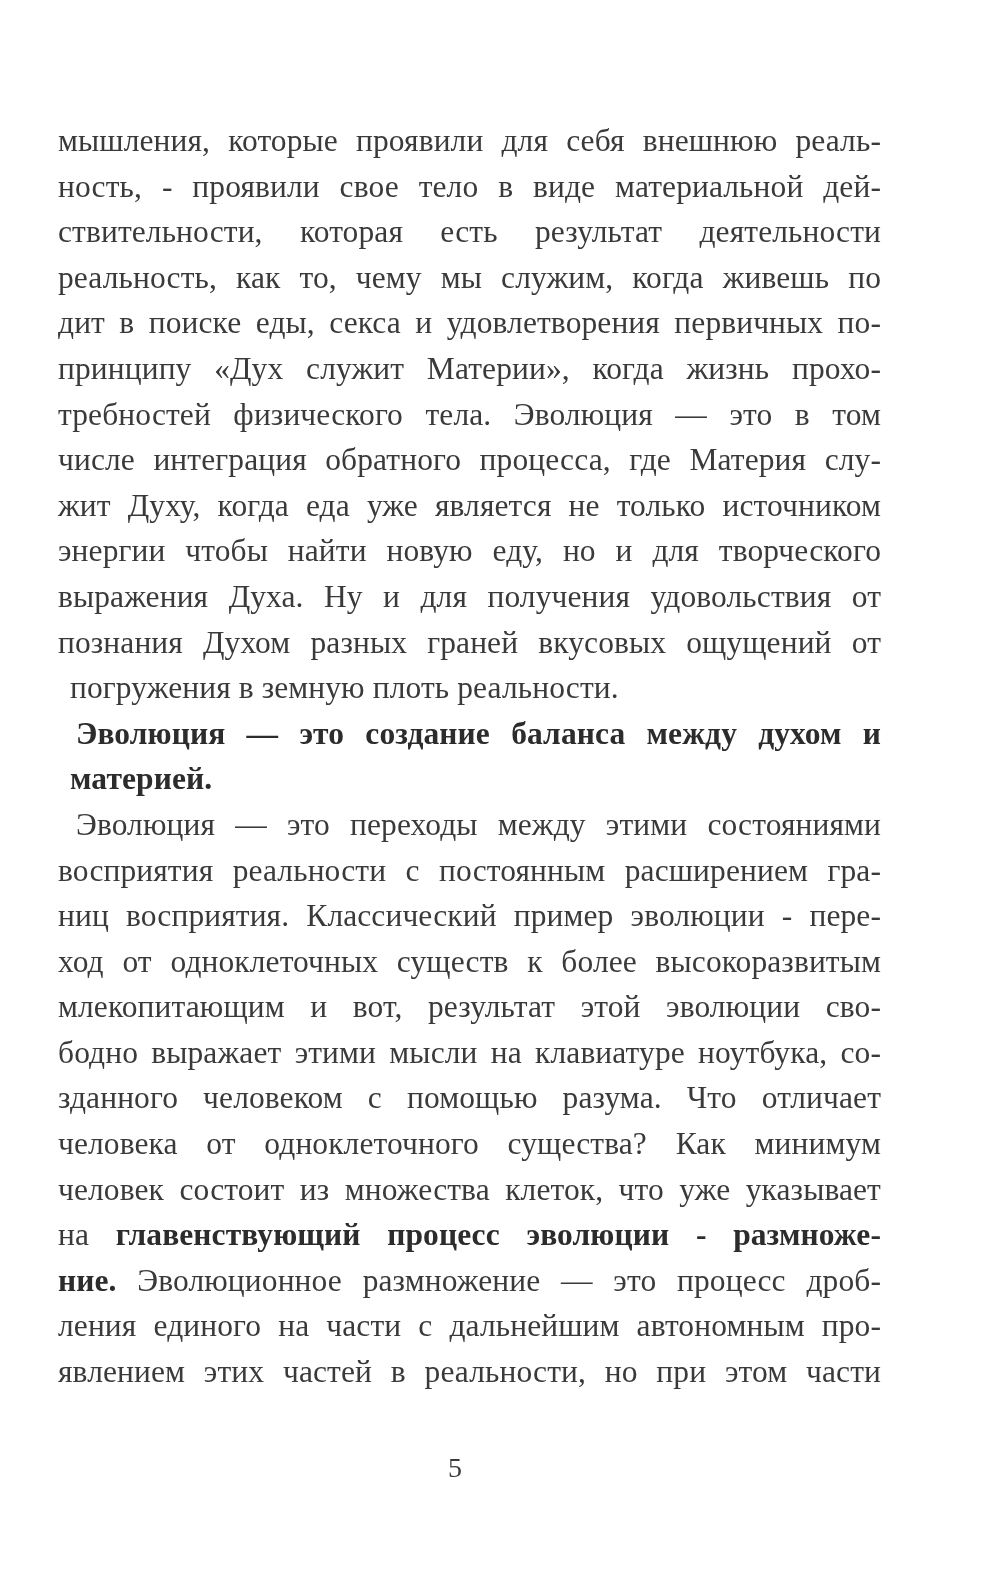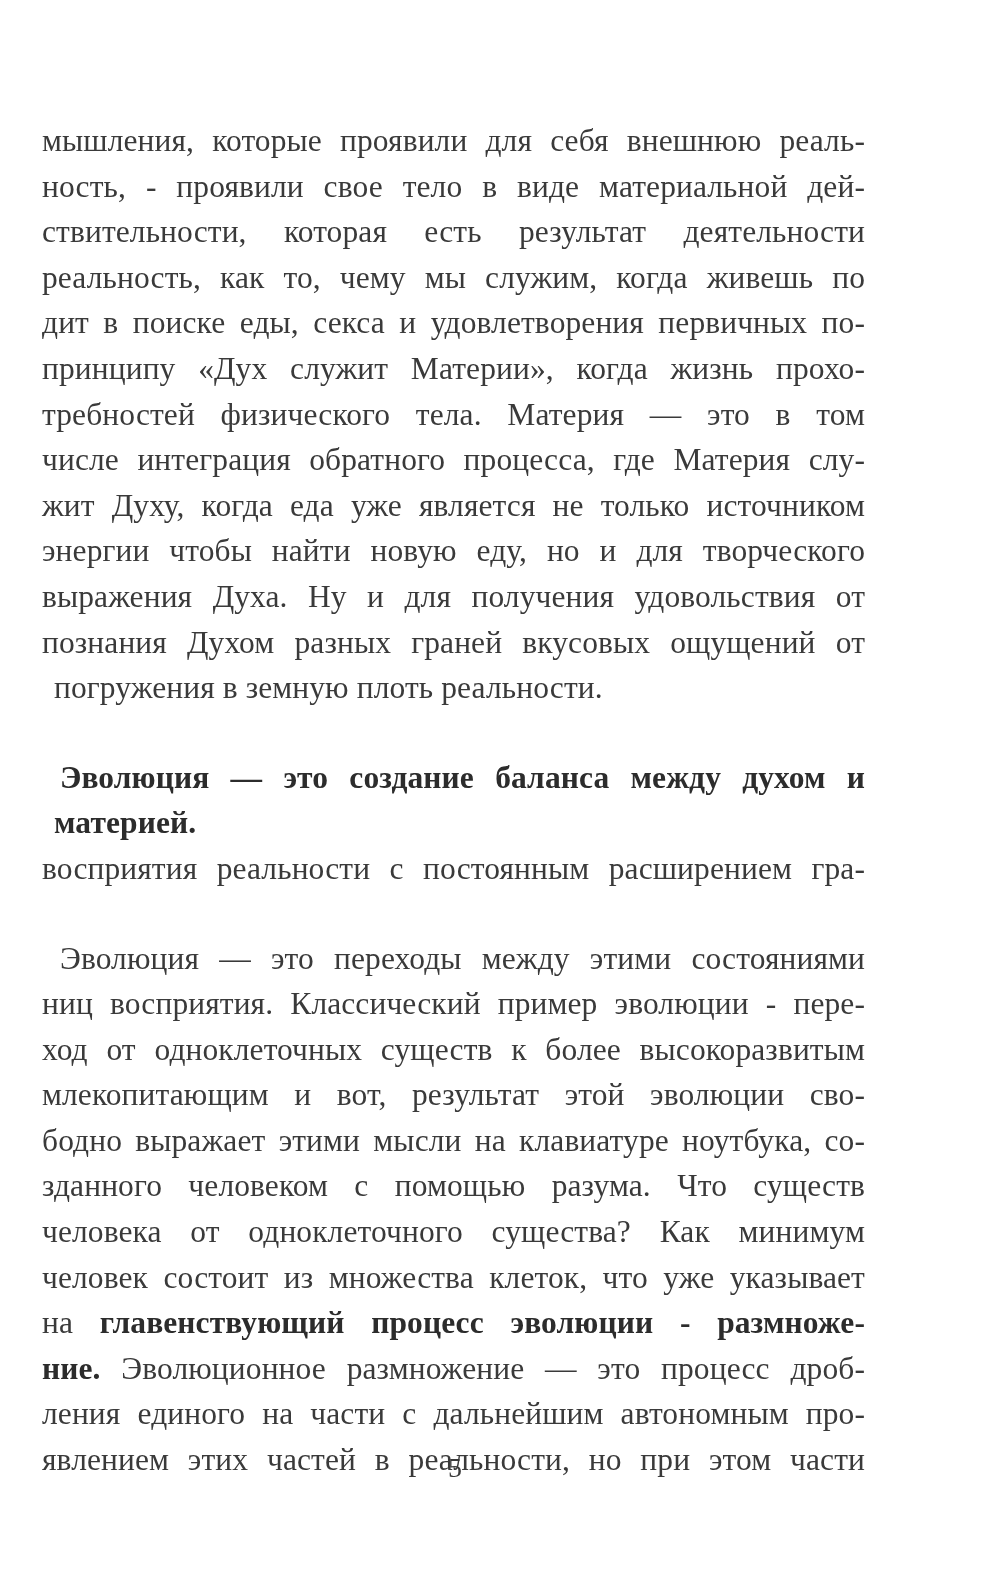--- a/index.html
+++ b/index.html
@@ -10,40 +10,39 @@
     body {
       width: 1000px;
       height: 1582px;
       position: relative;
       overflow: hidden;
       font-family: "Liberation Serif", "DejaVu Serif", serif;
       color: #3a3a3a;
     }
     .page {
       position: absolute;
-      left: 42px;
+      left: 58px;
       top: 118px;
       width: 823px;
     }
     .line {
       height: 45.6px;
       line-height: 45.6px;
       font-size: 31.5px;
       white-space: nowrap;
       text-align: justify;
       text-align-last: justify;
       letter-spacing: 0.1px;
     }
     .line.last {
       text-align-last: left;
       margin-left: 12px;
     }
     .line.indent {
       padding-left: 18px;
-      margin-top: 44px;
     }
     .bold {
       font-weight: bold;
       color: #2c2c2c;
     }
     .page-number {
       position: absolute;
       left: 0;
       width: 910px;
       top: 1452px;
@@ -55,36 +54,36 @@
 </head>
 <body>
 
 <div class="page" id="page-body">
     <div class="line"><span>мышления, которые проявили для себя внешнюю реаль-</span></div>
     <div class="line"><span>ность, - проявили свое тело в виде материальной дей-</span></div>
     <div class="line"><span>ствительности, которая есть результат деятельности</span></div>
     <div class="line"><span>реальность, как то, чему мы служим, когда живешь по</span></div>
     <div class="line"><span>дит в поиске еды, секса и удовлетворения первичных по-</span></div>
     <div class="line"><span>принципу «Дух служит Материи», когда жизнь прохо-</span></div>
-    <div class="line"><span>требностей физического тела. Материя — это в том</span></div>
+    <div class="line"><span>требностей физического тела. Эволюция — это в том</span></div>
     <div class="line"><span>числе интеграция обратного процесса, где Материя слу-</span></div>
     <div class="line"><span>жит Духу, когда еда уже является не только источником</span></div>
     <div class="line"><span>энергии чтобы найти новую еду, но и для творческого</span></div>
     <div class="line"><span>выражения Духа. Ну и для получения удовольствия от</span></div>
     <div class="line"><span>познания Духом разных граней вкусовых ощущений от</span></div>
     <div class="line last"><span>погружения в земную плоть реальности.</span></div>
     <div class="line indent"><span class="bold">Эволюция — это создание баланса между духом и</span></div>
     <div class="line last"><span class="bold">материей.</span></div>
+    <div class="line indent"><span>Эволюция — это переходы между этими состояниями</span></div>
     <div class="line"><span>восприятия реальности с постоянным расширением гра-</span></div>
-    <div class="line indent"><span>Эволюция — это переходы между этими состояниями</span></div>
     <div class="line"><span>ниц восприятия. Классический пример эволюции - пере-</span></div>
     <div class="line"><span>ход от одноклеточных существ к более высокоразвитым</span></div>
     <div class="line"><span>млекопитающим и вот, результат этой эволюции сво-</span></div>
     <div class="line"><span>бодно выражает этими мысли на клавиатуре ноутбука, со-</span></div>
-    <div class="line"><span>зданного человеком с помощью разума. Что существ</span></div>
+    <div class="line"><span>зданного человеком с помощью разума. Что отличает</span></div>
     <div class="line"><span>человека от одноклеточного существа? Как минимум</span></div>
     <div class="line"><span>человек состоит из множества клеток, что уже указывает</span></div>
     <div class="line"><span>на </span><span class="bold">главенствующий процесс эволюции - размноже-</span></div>
     <div class="line"><span class="bold">ние.</span><span> Эволюционное размножение — это процесс дроб-</span></div>
     <div class="line"><span>ления единого на части с дальнейшим автономным про-</span></div>
     <div class="line"><span>явлением этих частей в реальности, но при этом части</span></div>
   </div>
 
 <div class="page-number">5</div>
 

